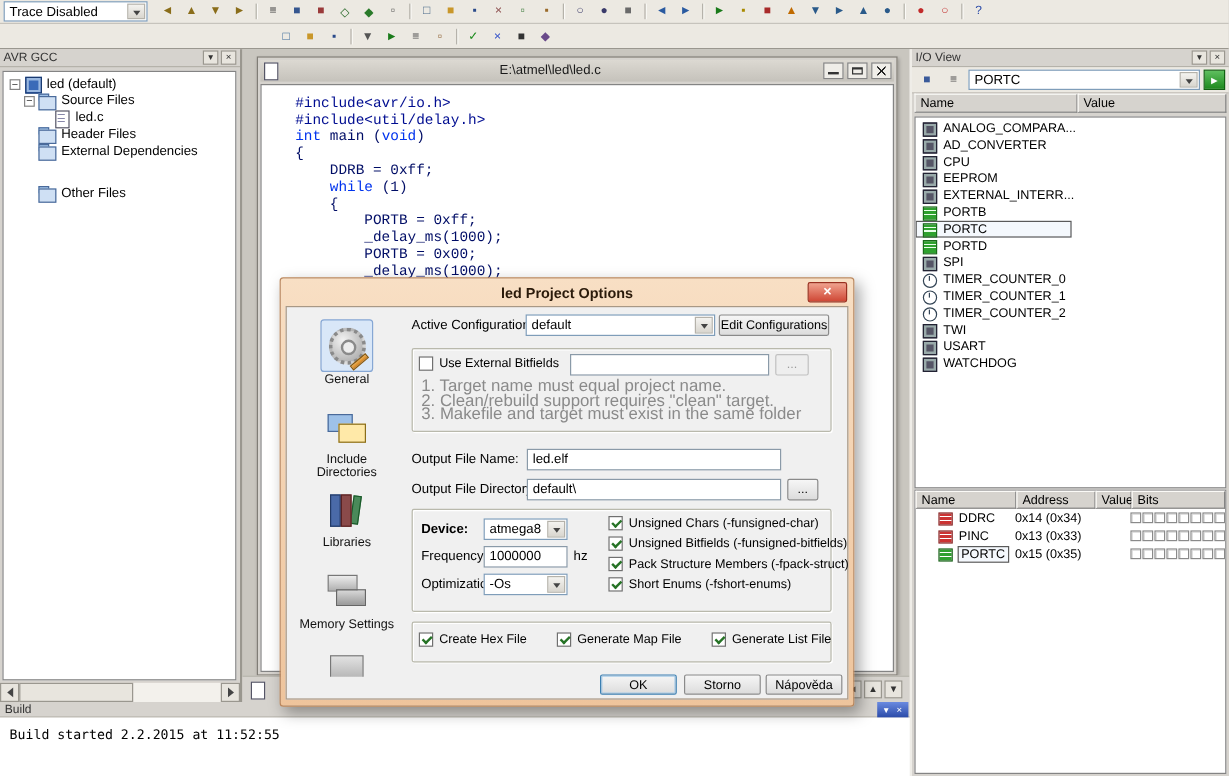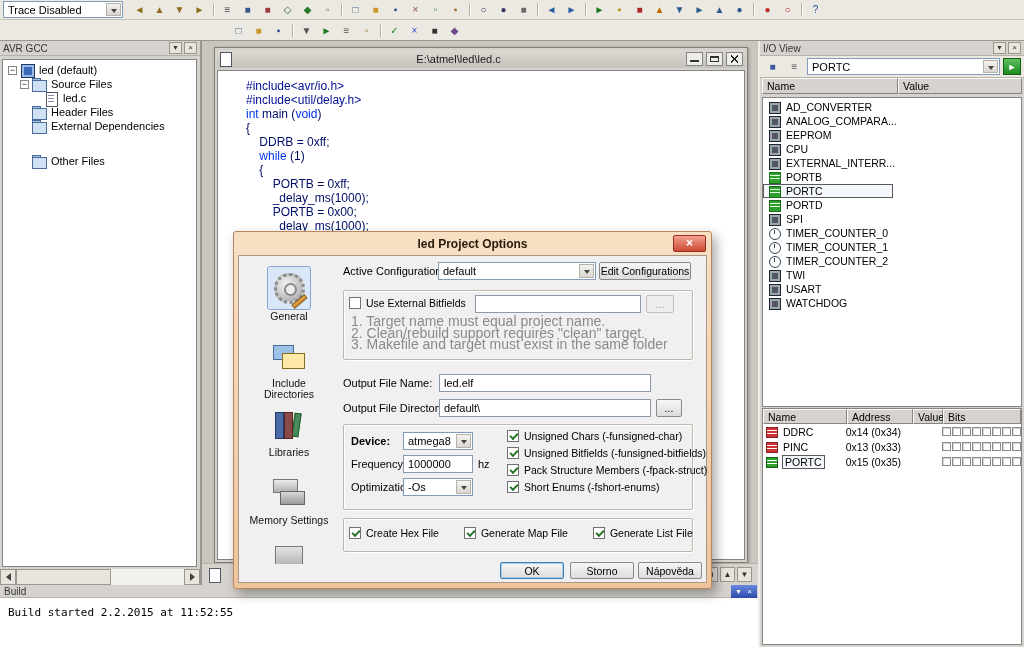--- a/index.html
+++ b/index.html
@@ -50,21 +50,21 @@
   .ewin-title .t{flex:1;text-align:center;font-size:11px;color:#1a1a1a;}
   .doc-ic{width:12px;height:14px;position:relative;flex:0 0 auto;}
   .doc-ic::before{content:"";position:absolute;left:1px;top:0;width:10px;height:13px;background:#fff;border:1px solid #556;}
   .wbtn{width:17px;height:14px;border:1px solid #848484;background:#efede8;position:relative;flex:0 0 auto;}
   .wbtn.min::after{content:"";position:absolute;left:3px;right:3px;bottom:3px;border-bottom:2px solid #333;}
   .wbtn.max::after{content:"";position:absolute;left:3px;right:3px;top:3px;bottom:3px;border:1px solid #333;border-top-width:2px;}
   .wbtn.cls::after{content:"";position:absolute;left:4px;top:2px;width:7px;height:8px;background:
      linear-gradient(45deg,transparent 45%,#222 45% 55%,transparent 55%),
      linear-gradient(-45deg,transparent 45%,#222 45% 55%,transparent 55%);}
   .ewin-body{position:absolute;left:2px;right:2px;top:22px;bottom:2px;background:#fff;border:1px solid #848484;overflow:hidden;}
-  .code{font-family:Liberation Sans, sans-serif;font-size:12px;line-height:14px;padding:8px 0 0 28px;color:#000d66;}
+  .code{font-family:Liberation Mono, monospace;font-size:12px;line-height:14px;padding:8px 0 0 28px;color:#000d66;}
   .code-line{white-space:pre;min-height:14px;}
   .code .kw{color:#0033ee;}
   .code .pp{color:#000d91;}
   #mdi-bottom{position:absolute;left:0;bottom:0;right:0;height:22px;background:#d6d3ce;border-top:1px solid #b5b2aa;display:flex;align-items:center;padding:0 6px;}
   #mdi-bottom .sp{flex:1;}
   .navbtn{width:15px;height:15px;border:1px solid #9a978f;background:#e8e5de;font-size:8px;display:flex;align-items:center;justify-content:center;margin-left:2px;color:#333;}
 
   
   #io-view{position:absolute;left:758px;top:41px;width:266px;height:606px;background:#d6d3ce;border-left:2px solid #efede8;}
   #io-toolbar{height:22px;display:flex;align-items:center;gap:3px;padding:2px 3px;background:#ece9e2;border-bottom:1px solid #b5b2aa;}
@@ -80,21 +80,21 @@
   .iorow.selected{outline:1px solid #5a5a5a;outline-offset:-1px;background:#f4f8fd;width:130px;}
   .chip-icon::after{content:"";position:absolute;left:2px;top:1px;width:10px;height:10px;background:#556;border:1px solid #223;box-shadow:inset 0 0 0 2px #9aa;}
   .port-icon::after{content:"";position:absolute;left:2px;top:1px;width:10px;height:10px;border:1px solid #1a6a1a;background:linear-gradient(#2fa12f 0 2px,#eaffea 2px 3px,#2fa12f 3px 5px,#eaffea 5px 6px,#2fa12f 6px 10px);}
   .timer-icon::before{content:"";position:absolute;left:2px;top:1px;width:10px;height:10px;border-radius:50%;border:1px solid #345;background:#fff;}
   .timer-icon::after{content:"";position:absolute;left:7px;top:3px;width:1px;height:4px;background:#345;}
   #io-regs{position:absolute;left:2px;right:2px;top:367px;bottom:2px;background:#fff;border:1px solid #848484;}
   #reg-cols{display:flex;height:15px;font-size:10.5px;}
   #reg-cols .colhead{background:#d6d3ce;}
   .rc1{width:84px;} .rc2{width:66px;} .rc3{width:30px;} .rc4{flex:1;}
   .regrow{display:flex;align-items:center;height:15px;font-size:10.5px;}
-  .regrow .c-name{width:84px;display:flex;align-items:flex-start;padding-left:3px;}
+  .regrow .c-name{width:84px;display:flex;align-items:flex-start;padding-left:19px;}
   .regrow .c-addr{width:66px;}
   .regrow .c-val{width:30px;}
   .regrow.selected .c-name .nm{outline:1px solid #5a5a5a;padding:0 2px;background:#f4f8fd;}
   .rg-ic{width:13px;height:12px;position:relative;margin-right:4px;flex:0 0 auto;}
   .reg-red-icon::after{content:"";position:absolute;left:0;top:1px;width:10px;height:9px;border:1px solid #822;background:linear-gradient(#c33 0 2px,#fff 2px 3px,#c33 3px 5px,#fff 5px 6px,#c33 6px 9px);}
   .reg-green-icon::after{content:"";position:absolute;left:0;top:1px;width:10px;height:9px;border:1px solid #176117;background:linear-gradient(#2fa12f 0 2px,#fff 2px 3px,#2fa12f 3px 5px,#fff 5px 6px,#2fa12f 6px 9px);}
   .bits{display:flex;gap:1px;padding-left:2px;}
   .bit{width:9px;height:9px;background:#fff;border:1px solid #8a8a8a;box-shadow:inset 1px 1px 0 #d8d8d8;}
 
   
@@ -475,36 +475,36 @@
     <span class="gobtn">►</span>
   </div>
   <div id="io-cols">
     <span class="colhead c1">Name</span>
     <span class="colhead c2">Value</span>
   </div>
   <div id="io-tree">
 
       <div class="iorow">
         <span class="ticon chip-icon"></span>
+        <span class="lbl">ANALOG_COMPARA...</span>
+      </div>
+
+      <div class="iorow">
+        <span class="ticon chip-icon"></span>
         <span class="lbl">AD_CONVERTER</span>
       </div>
 
       <div class="iorow">
         <span class="ticon chip-icon"></span>
-        <span class="lbl">ANALOG_COMPARA...</span>
+        <span class="lbl">CPU</span>
       </div>
 
       <div class="iorow">
         <span class="ticon chip-icon"></span>
         <span class="lbl">EEPROM</span>
-      </div>
-
-      <div class="iorow">
-        <span class="ticon chip-icon"></span>
-        <span class="lbl">CPU</span>
       </div>
 
       <div class="iorow">
         <span class="ticon chip-icon"></span>
         <span class="lbl">EXTERNAL_INTERR...</span>
       </div>
 
       <div class="iorow">
         <span class="ticon port-icon"></span>
         <span class="lbl">PORTB</span>

